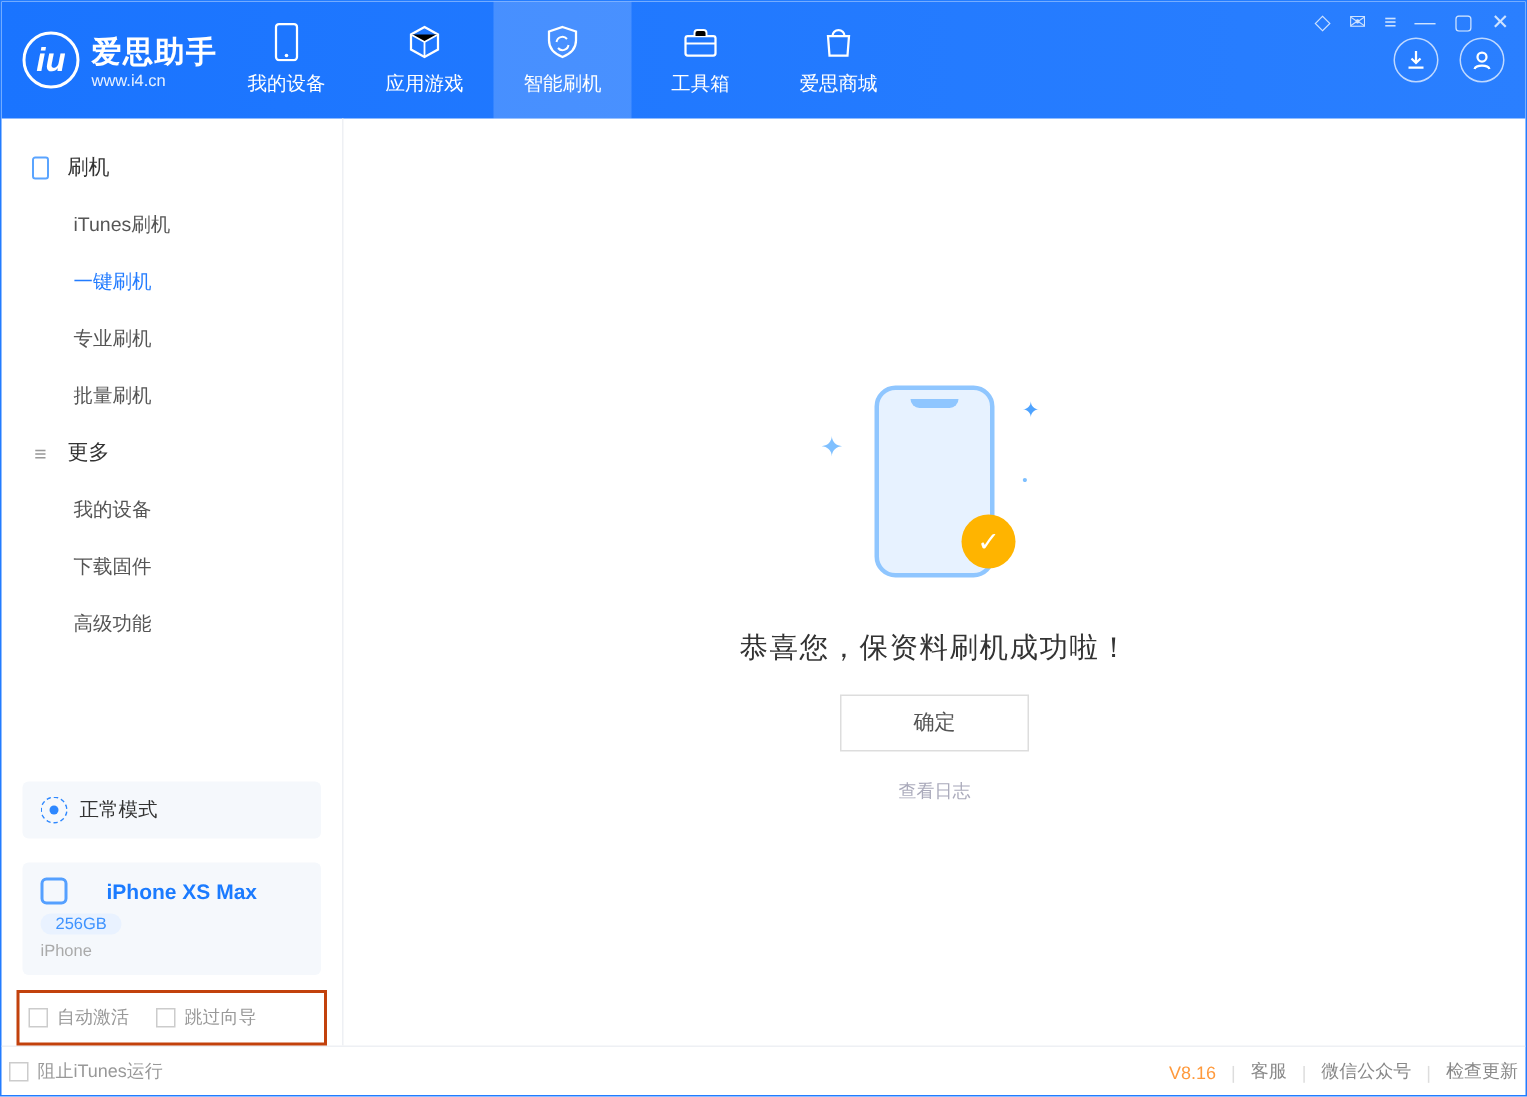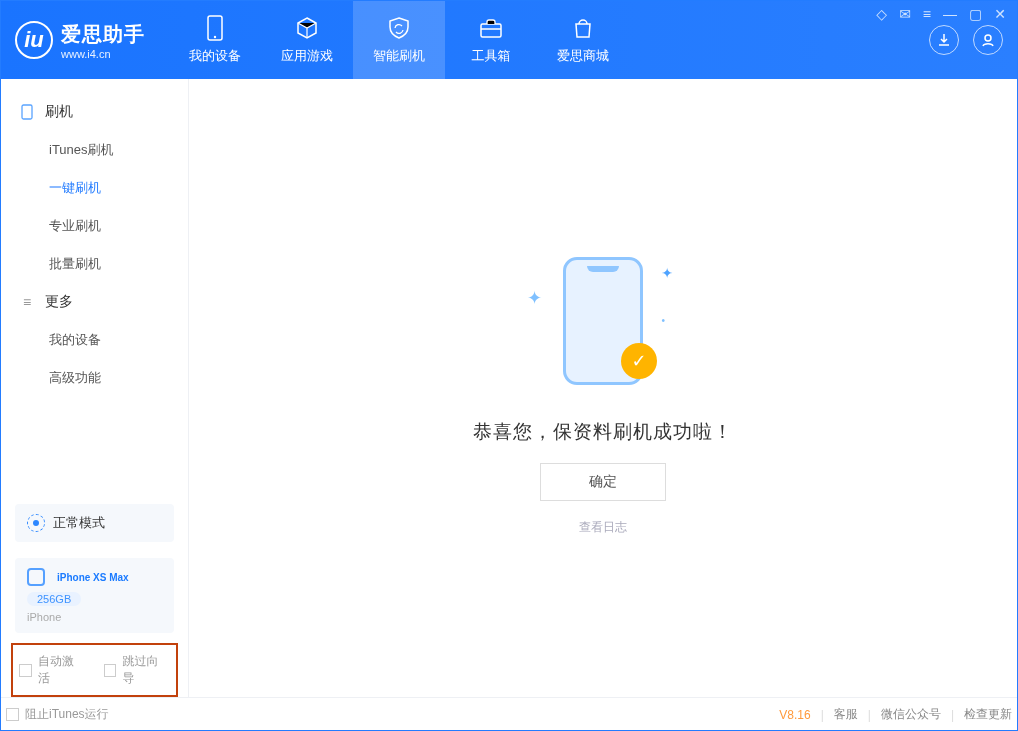--- a/index.html
+++ b/index.html
@@ -1,46 +1,46 @@
 <!DOCTYPE html>
 <html><head>
 <meta charset="utf-8">
 <style>
 * { margin: 0; padding: 0; box-sizing: border-box; font-family: "Microsoft YaHei", Arial, sans-serif; }
 body { background: #fff; width: 1018px; height: 731px; overflow: hidden; border: 1px solid #237cff; }
 
 .header { height: 78px; background: linear-gradient(to right, #1a74ff, #2a7fff); display: flex; align-items: center; padding: 0 14px; }
-.logo-box { display: flex; align-items: center; gap: 8px; margin-right: 24px; }
+.logo-box { display: flex; align-items: center; gap: 8px; }
 .logo-circle { width: 38px; height: 38px; border: 2.5px solid #fff; border-radius: 50%; display: flex; align-items: center; justify-content: center; color: #fff; font-weight: bold; font-size: 22px; font-style: italic; }
 .logo-text { color: #fff; }
 .logo-title { font-size: 20px; font-weight: bold; letter-spacing: 1px; }
 .logo-sub { font-size: 11px; opacity: .9; }
 
 .tabs { display: flex; height: 100%; }
 .tab { width: 92px; display: flex; flex-direction: column; align-items: center; justify-content: center; color: #fff; cursor: pointer; font-size: 13px; gap: 6px; }
 .tab.active { background: rgba(255,255,255,.18); }
 .tab-icon { width: 26px; height: 26px; display: flex; align-items: center; justify-content: center; }
 
 .header-right { margin-left: auto; display: flex; align-items: center; gap: 14px; color: #fff; }
 .win-controls { position: absolute; top: 6px; right: 12px; display: flex; gap: 12px; color: #cfe3ff; font-size: 14px; }
 .win-controls span { cursor: pointer; }
 .circ-btn { width: 30px; height: 30px; border: 1.5px solid rgba(255,255,255,.7); border-radius: 50%; display: flex; align-items: center; justify-content: center; cursor: pointer; }
 
 .body { display: flex; height: 618px; }
-.sidebar { width: 188px; border-right: 1px solid #eef0f4; padding-top: 14px; display: flex; flex-direction: column; }
+.sidebar { width: 228px; border-right: 1px solid #eef0f4; padding-top: 14px; display: flex; flex-direction: column; }
 .side-head { display: flex; align-items: center; gap: 10px; padding: 10px 18px; color: #333; font-size: 14px; font-weight: 500; }
 .side-head .ico { width: 16px; height: 16px; display: flex; align-items: center; justify-content: center; color: #999; }
 .side-item { padding: 10px 10px 10px 48px; font-size: 13px; color: #555; cursor: pointer; }
 .side-item.active { color: #237cff; }
 
 .device-card { margin: 6px 14px 10px; background: #f5f8fc; border-radius: 4px; padding: 10px 12px; }
 .mode-row { display: flex; align-items: center; gap: 8px; color: #333; font-size: 13px; }
 .mode-ico { width: 18px; height: 18px; border: 1.5px dashed #2d87ff; border-radius: 50%; display:flex; align-items:center; justify-content:center; }
 .mode-dot { width:6px; height:6px; background:#2d87ff; border-radius:50%; }
-.dev-name { color:#1b7bff; font-weight:600; font-size:10px; display:flex; align-items:center; gap:12px; }
+.dev-name { color:#1b7bff; font-weight:600; font-size:14px; display:flex; align-items:center; gap:26px; }
 .dev-ico { width:18px; height:18px; border:2px solid #55a0ff; border-radius:4px; }
 .cap-badge { display:inline-block; background:#e9f2ff; color:#3e93ff; font-size:11px; padding:1px 10px; border-radius:10px; margin-top:6px; }
 .dev-sub { color:#aaa; font-size:11px; margin-top:4px; }
 
 .check-row { border: 2px solid #c2410c; margin: 0 10px; padding: 8px 6px; display: flex; gap: 18px; align-items: center; }
 .chk { display: flex; align-items: center; gap: 6px; font-size: 12px; color: #999; cursor:pointer; }
 .chk-box { width: 13px; height: 13px; border: 1px solid #ccc; }
 
 .main { flex: 1; display: flex; flex-direction: column; align-items: center; justify-content: center; gap: 18px; }
 .illus { position: relative; width: 200px; height: 160px; display:flex; align-items:center; justify-content:center; }
@@ -154,20 +154,21 @@
     <div class="side-item">iTunes刷机</div>
     <div class="side-item active">一键刷机</div>
     <div class="side-item">专业刷机</div>
     <div class="side-item">批量刷机</div>
 
     <div class="side-head">
       <span class="ico">≡</span>
       <span>更多</span>
     </div>
     <div class="side-item">我的设备</div>
+    <div class="side-item">下载固件</div>
     <div class="side-item">高级功能</div>
 
     <div style="flex:1"></div>
 
     <div class="device-card">
       <div class="mode-row">
         <span class="mode-ico">
             <span class="mode-dot"></span>
           </span>
         <span>正常模式</span>

